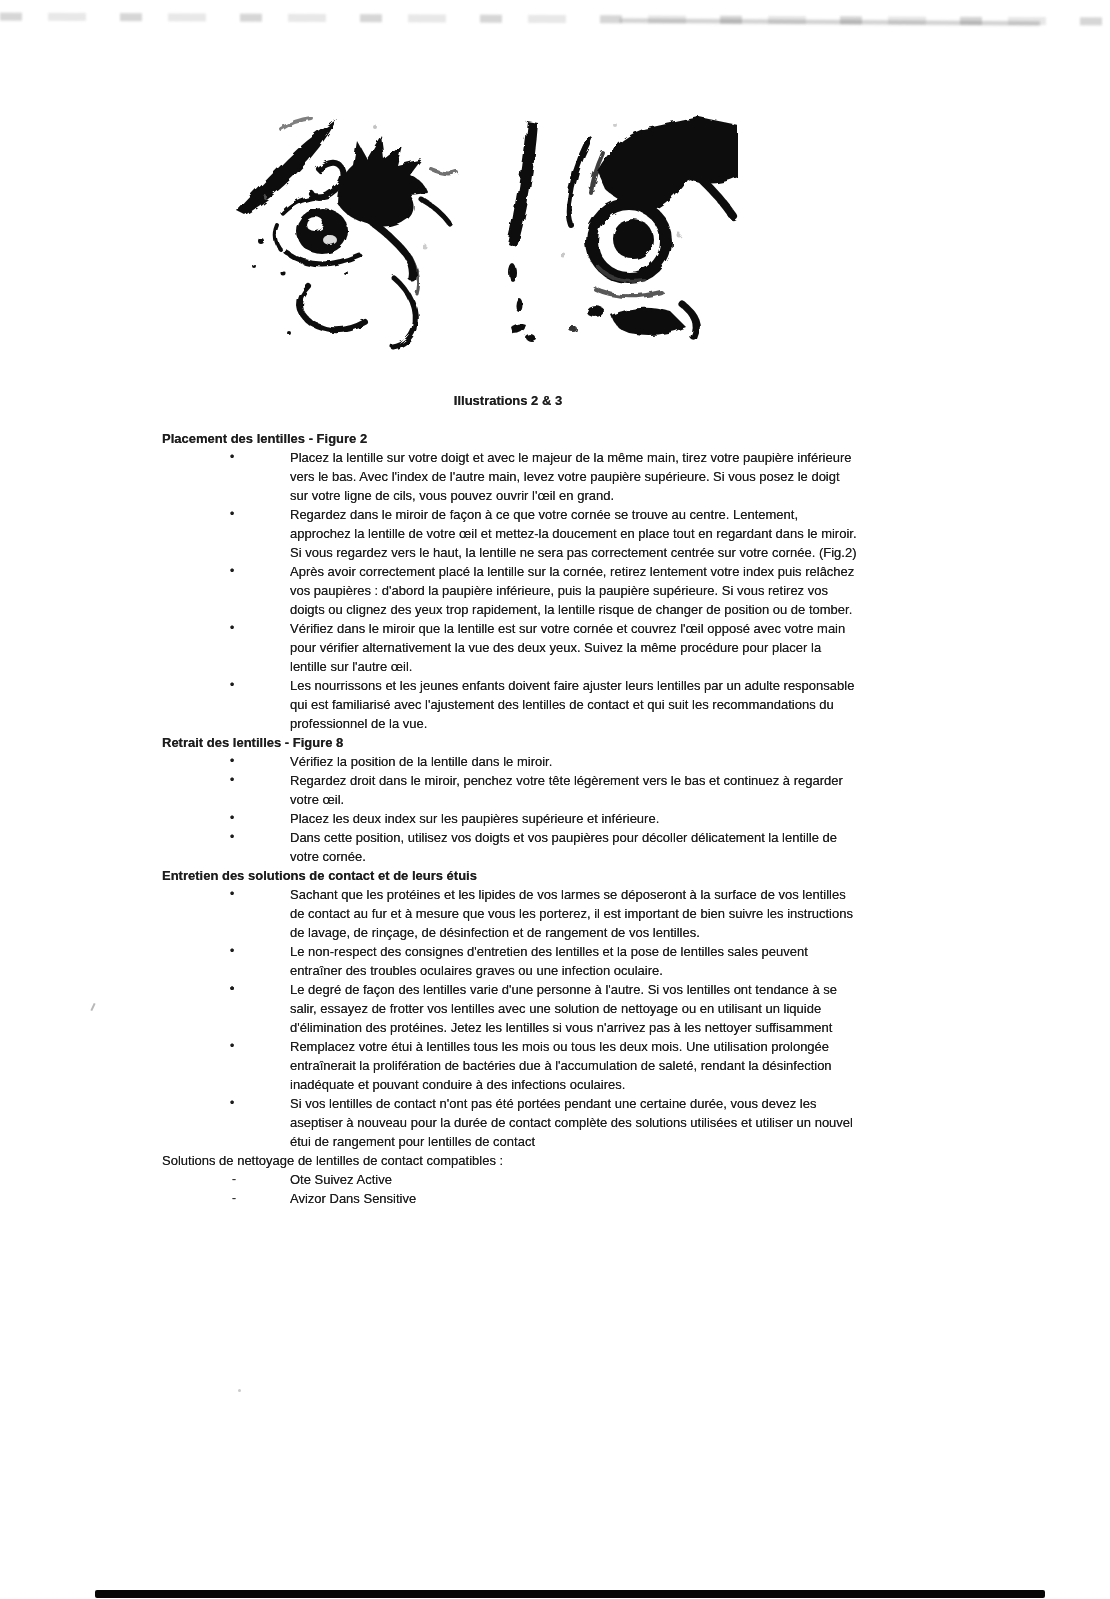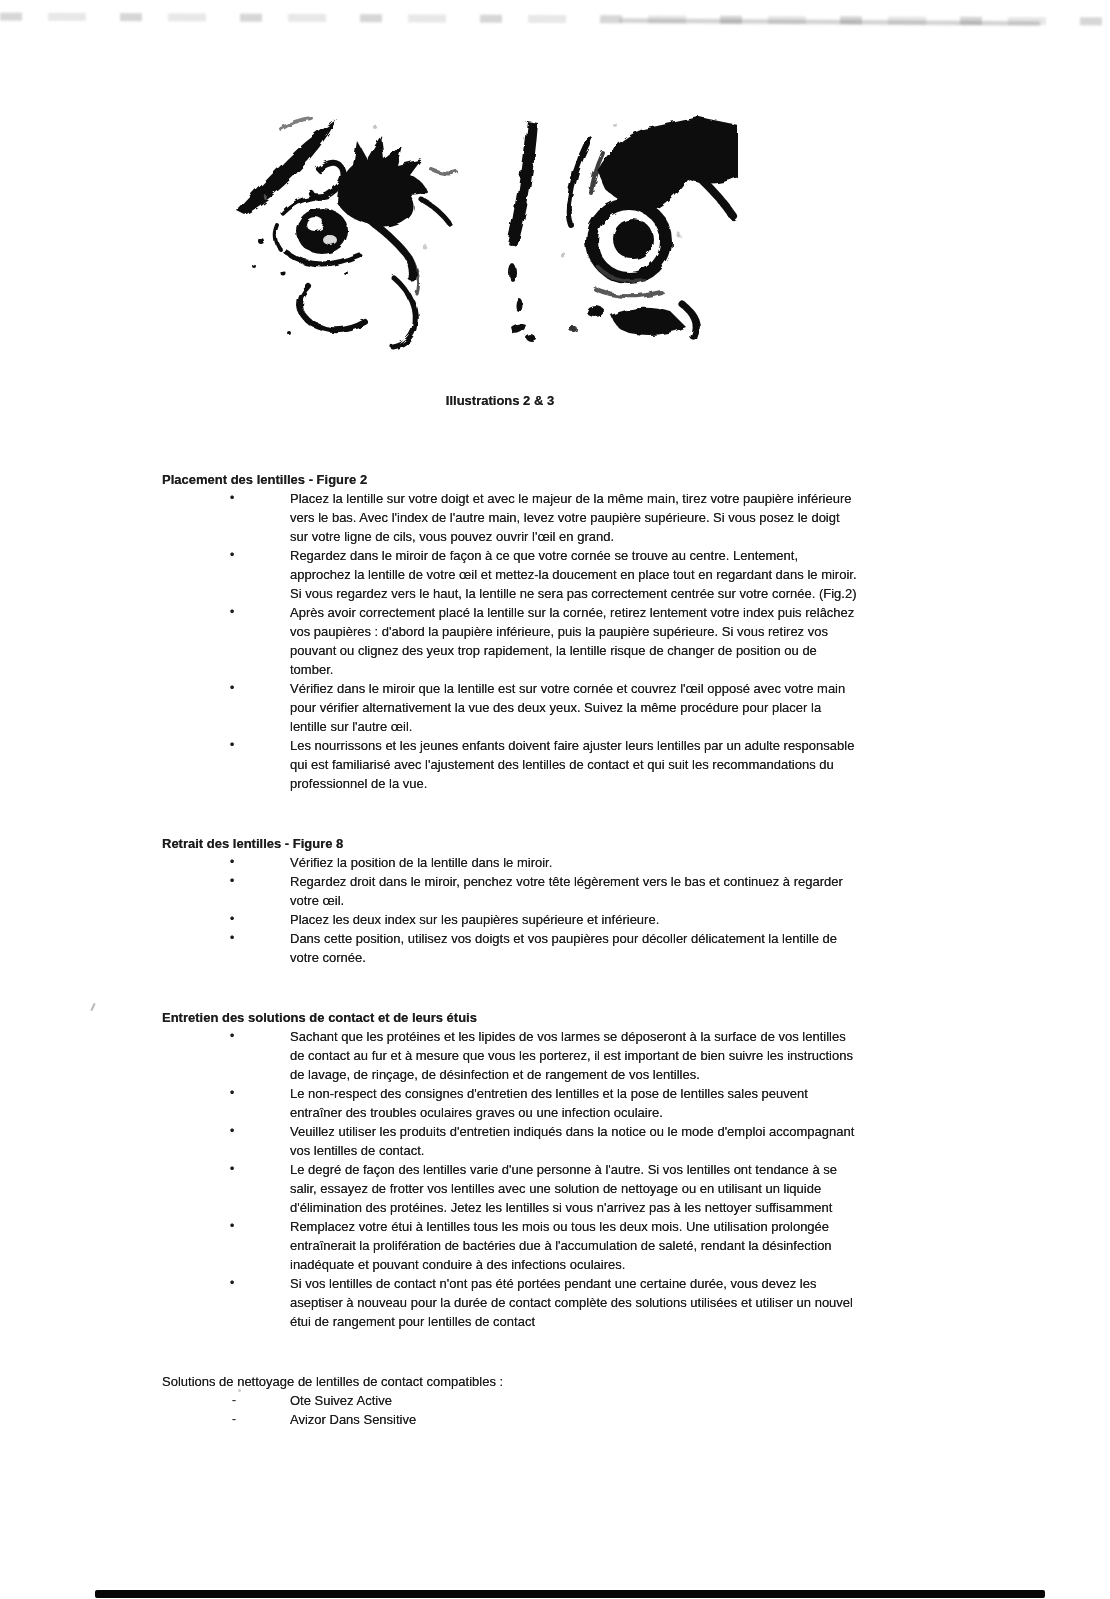--- a/index.html
+++ b/index.html
@@ -21,27 +21,27 @@
   }
   .scan-top-2 {
     position:absolute; top:20px; left:620px; width:420px; height:4px;
     background:rgba(90,90,90,0.30); filter:blur(1.5px); transform:rotate(0.4deg);
   }
   .figure { position:absolute; }
   .fig-left  { left:225px; top:107px; width:240px; height:245px; }
   .fig-right { left:503px; top:115px; width:235px; height:230px; }
   .caption {
     position:absolute; top:391px; left:0; width:1000px;
-    text-align:center; font-size:13px; font-weight:bold; line-height:19px;
+    text-align:center; font-size:13px; font-weight:bold; line-height:19px;padding-left:8px;
   }
   .content {
     position:absolute; left:162px; top:429px; width:695px;
     font-size:13px; line-height:19px;
   }
-  .sec-heading { font-weight:bold;margin-top:41px; }
+  .sec-heading { font-weight:bold; }
   .sec-heading.normal { font-weight:normal; }
   ul.items { list-style:none; margin:0; padding:0; }
   ul.items li { position:relative; padding-left:128px; }
   ul.items .marker { position:absolute; left:68px; top:0; font-size:12px; }
   ul.items.dash .marker { left:70px; color:#333; }
   .item-text { display:inline; }
   
   .speck-a { position:absolute; left:92px; top:1003px; width:2px; height:8px;
              background:#9a9a9a; transform:rotate(25deg); opacity:.7; }
   .speck-b { position:absolute; left:238px; top:1389px; width:3px; height:3px;
@@ -125,40 +125,40 @@
   </svg>
 
   <div class="caption">Illustrations 2 &amp; 3</div>
 
   <main class="content">
       <section>
         <div class="sec-heading">Placement des lentilles - Figure 2</div>
         <ul class="items bullet">
           <li><span class="marker">•</span><span class="item-text">Placez la lentille sur votre doigt et avec le majeur de la même main, tirez votre paupière inférieure vers le bas. Avec l'index de l'autre main, levez votre paupière supérieure. Si vous posez le doigt sur votre ligne de cils, vous pouvez ouvrir l'œil en grand.</span></li>
           <li><span class="marker">•</span><span class="item-text">Regardez dans le miroir de façon à ce que votre cornée se trouve au centre. Lentement, approchez la lentille de votre œil et mettez-la doucement en place tout en regardant dans le miroir. Si vous regardez vers le haut, la lentille ne sera pas correctement centrée sur votre cornée. (Fig.2)</span></li>
-          <li><span class="marker">•</span><span class="item-text">Après avoir correctement placé la lentille sur la cornée, retirez lentement votre index puis relâchez vos paupières : d'abord la paupière inférieure, puis la paupière supérieure. Si vous retirez vos pouvant ou clignez des yeux trop rapidement, la lentille risque de changer de position ou de tomber.</span></li>
+          <li><span class="marker">•</span><span class="item-text">Après avoir correctement placé la lentille sur la cornée, retirez lentement votre index puis relâchez vos paupières : d'abord la paupière inférieure, puis la paupière supérieure. Si vous retirez vos doigts ou clignez des yeux trop rapidement, la lentille risque de changer de position ou de tomber.</span></li>
           <li><span class="marker">•</span><span class="item-text">Vérifiez dans le miroir que la lentille est sur votre cornée et couvrez l'œil opposé avec votre main pour vérifier alternativement la vue des deux yeux. Suivez la même procédure pour placer la lentille sur l'autre œil.</span></li>
           <li><span class="marker">•</span><span class="item-text">Les nourrissons et les jeunes enfants doivent faire ajuster leurs lentilles par un adulte responsable qui est familiarisé avec l'ajustement des lentilles de contact et qui suit les recommandations du professionnel de la vue.</span></li>
         </ul>
       </section>
       <section>
         <div class="sec-heading">Retrait des lentilles - Figure 8</div>
         <ul class="items bullet">
           <li><span class="marker">•</span><span class="item-text">Vérifiez la position de la lentille dans le miroir.</span></li>
           <li><span class="marker">•</span><span class="item-text">Regardez droit dans le miroir, penchez votre tête légèrement vers le bas et continuez à regarder votre œil.</span></li>
           <li><span class="marker">•</span><span class="item-text">Placez les deux index sur les paupières supérieure et inférieure.</span></li>
           <li><span class="marker">•</span><span class="item-text">Dans cette position, utilisez vos doigts et vos paupières pour décoller délicatement la lentille de votre cornée.</span></li>
         </ul>
       </section>
       <section>
         <div class="sec-heading">Entretien des solutions de contact et de leurs étuis</div>
         <ul class="items bullet">
           <li><span class="marker">•</span><span class="item-text">Sachant que les protéines et les lipides de vos larmes se déposeront à la surface de vos lentilles de contact au fur et à mesure que vous les porterez, il est important de bien suivre les instructions de lavage, de rinçage, de désinfection et de rangement de vos lentilles.</span></li>
           <li><span class="marker">•</span><span class="item-text">Le non-respect des consignes d'entretien des lentilles et la pose de lentilles sales peuvent entraîner des troubles oculaires graves ou une infection oculaire.</span></li>
-          <li><span class="marker">•</span><span class="item-text">Veuillez utiliser les produits d'entretien indiqués dans la notice ou le mode d'emploi accompagnant vos lentilles de contact.</span></li>
+          <li><span class="marker">•</span></li>
           <li><span class="marker">•</span><span class="item-text">Le degré de façon des lentilles varie d'une personne à l'autre. Si vos lentilles ont tendance à se salir, essayez de frotter vos lentilles avec une solution de nettoyage ou en utilisant un liquide d'élimination des protéines. Jetez les lentilles si vous n'arrivez pas à les nettoyer suffisamment</span></li>
           <li><span class="marker">•</span><span class="item-text">Remplacez votre étui à lentilles tous les mois ou tous les deux mois. Une utilisation prolongée entraînerait la prolifération de bactéries due à l'accumulation de saleté, rendant la désinfection inadéquate et pouvant conduire à des infections oculaires.</span></li>
           <li><span class="marker">•</span><span class="item-text">Si vos lentilles de contact n'ont pas été portées pendant une certaine durée, vous devez les aseptiser à nouveau pour la durée de contact complète des solutions utilisées et utiliser un nouvel étui de rangement pour lentilles de contact</span></li>
         </ul>
       </section>
       <section>
         <div class="sec-heading normal">Solutions de nettoyage de lentilles de contact compatibles :</div>
         <ul class="items dash">
           <li><span class="marker">-</span><span class="item-text">Ote Suivez Active</span></li>
           <li><span class="marker">-</span><span class="item-text">Avizor Dans Sensitive</span></li>

